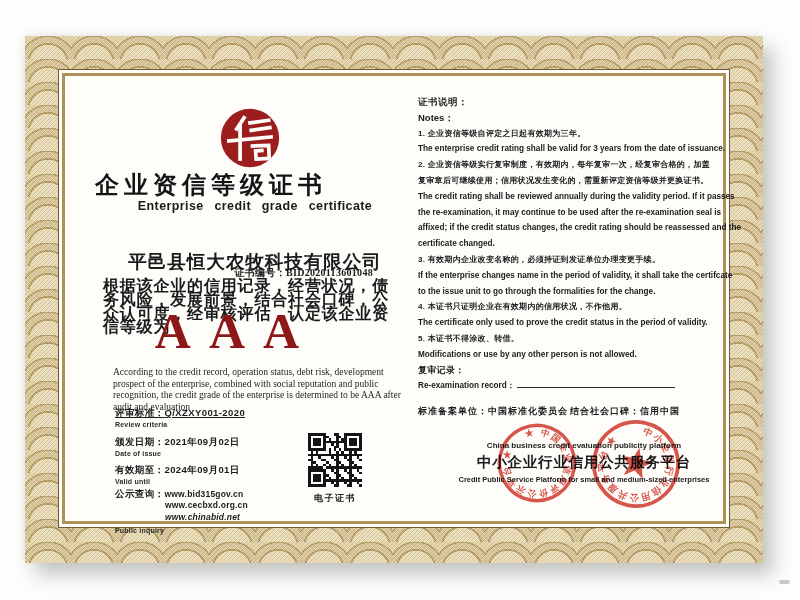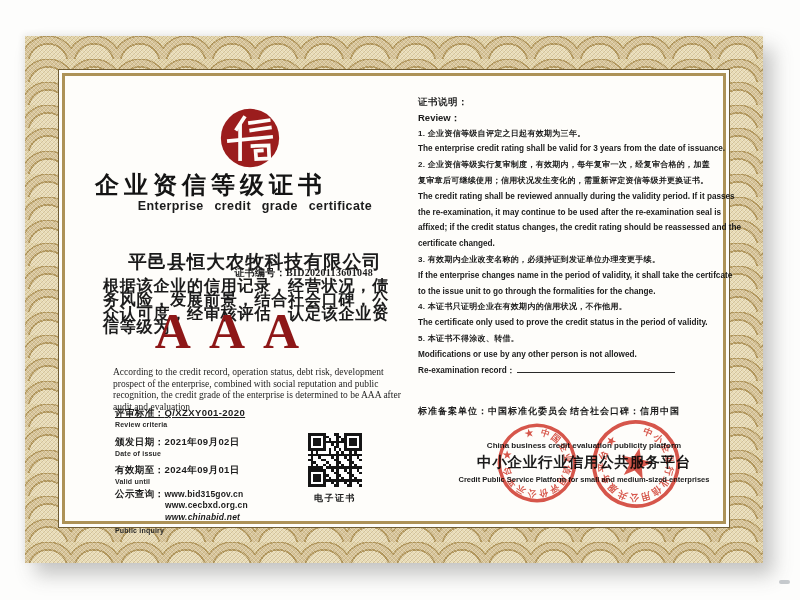--- a/index.html
+++ b/index.html
@@ -544,38 +544,39 @@
       <div class="on"></div>
       <div></div>
       <div></div>
       <div></div>
       <div class="on"></div>
     </div>
   <div class="abs qr-label">电子证书</div>
 
   <div class="abs notes">
     <div class="n-line n-head-cn">证书说明：</div>
-    <div class="n-line n-head-en">Review：</div>
+    <div class="n-line n-head-en">Notes：</div>
     <div id="notes-list">
         <div class="n-line n-cn">1.  企业资信等级自评定之日起有效期为三年。</div>
         <div class="n-line n-en">The enterprise credit rating shall be valid for 3 years from the date of issuance.</div>
         <div class="n-line n-cn">2.  企业资信等级实行复审制度，有效期内，每年复审一次，经复审合格的，加盖</div>
         <div class="n-line n-cn">复审章后可继续使用；信用状况发生变化的，需重新评定资信等级并更换证书。</div>
         <div class="n-line n-en">The credit rating shall be reviewed annually during the validity period. If it passes</div>
         <div class="n-line n-en">the re-examination, it may continue to be used after the re-examination seal is</div>
         <div class="n-line n-en">affixed; if the credit status changes, the credit rating should be reassessed and the</div>
         <div class="n-line n-en">certificate changed.</div>
         <div class="n-line n-cn">3.  有效期内企业改变名称的，必须持证到发证单位办理变更手续。</div>
         <div class="n-line n-en">If the enterprise changes name in the period of validity, it shall take the certifcate</div>
         <div class="n-line n-en">to the issue unit to go through the formalities for the change.</div>
         <div class="n-line n-cn">4.  本证书只证明企业在有效期内的信用状况，不作他用。</div>
         <div class="n-line n-en">The certificate only used to prove the credit status in the period of validity.</div>
         <div class="n-line n-cn">5.  本证书不得涂改、转借。</div>
         <div class="n-line n-en">Modifications or use by any other person is not allowed.</div>
       </div>
+    <div class="n-line n-cn" style="font-size:9px;">复审记录：</div>
     <div class="n-line n-en"><span>Re-examination record：</span><span class="uline"></span></div>
   </div>
 
   <div class="abs registry">
     <span>标准备案单位：中国标准化委员会</span>
     <span>结合社会口碑：信用中国</span>
   </div>
 
   <div class="abs platforms">
     <div class="p1en">China business credit evaluation publicity platform</div>

